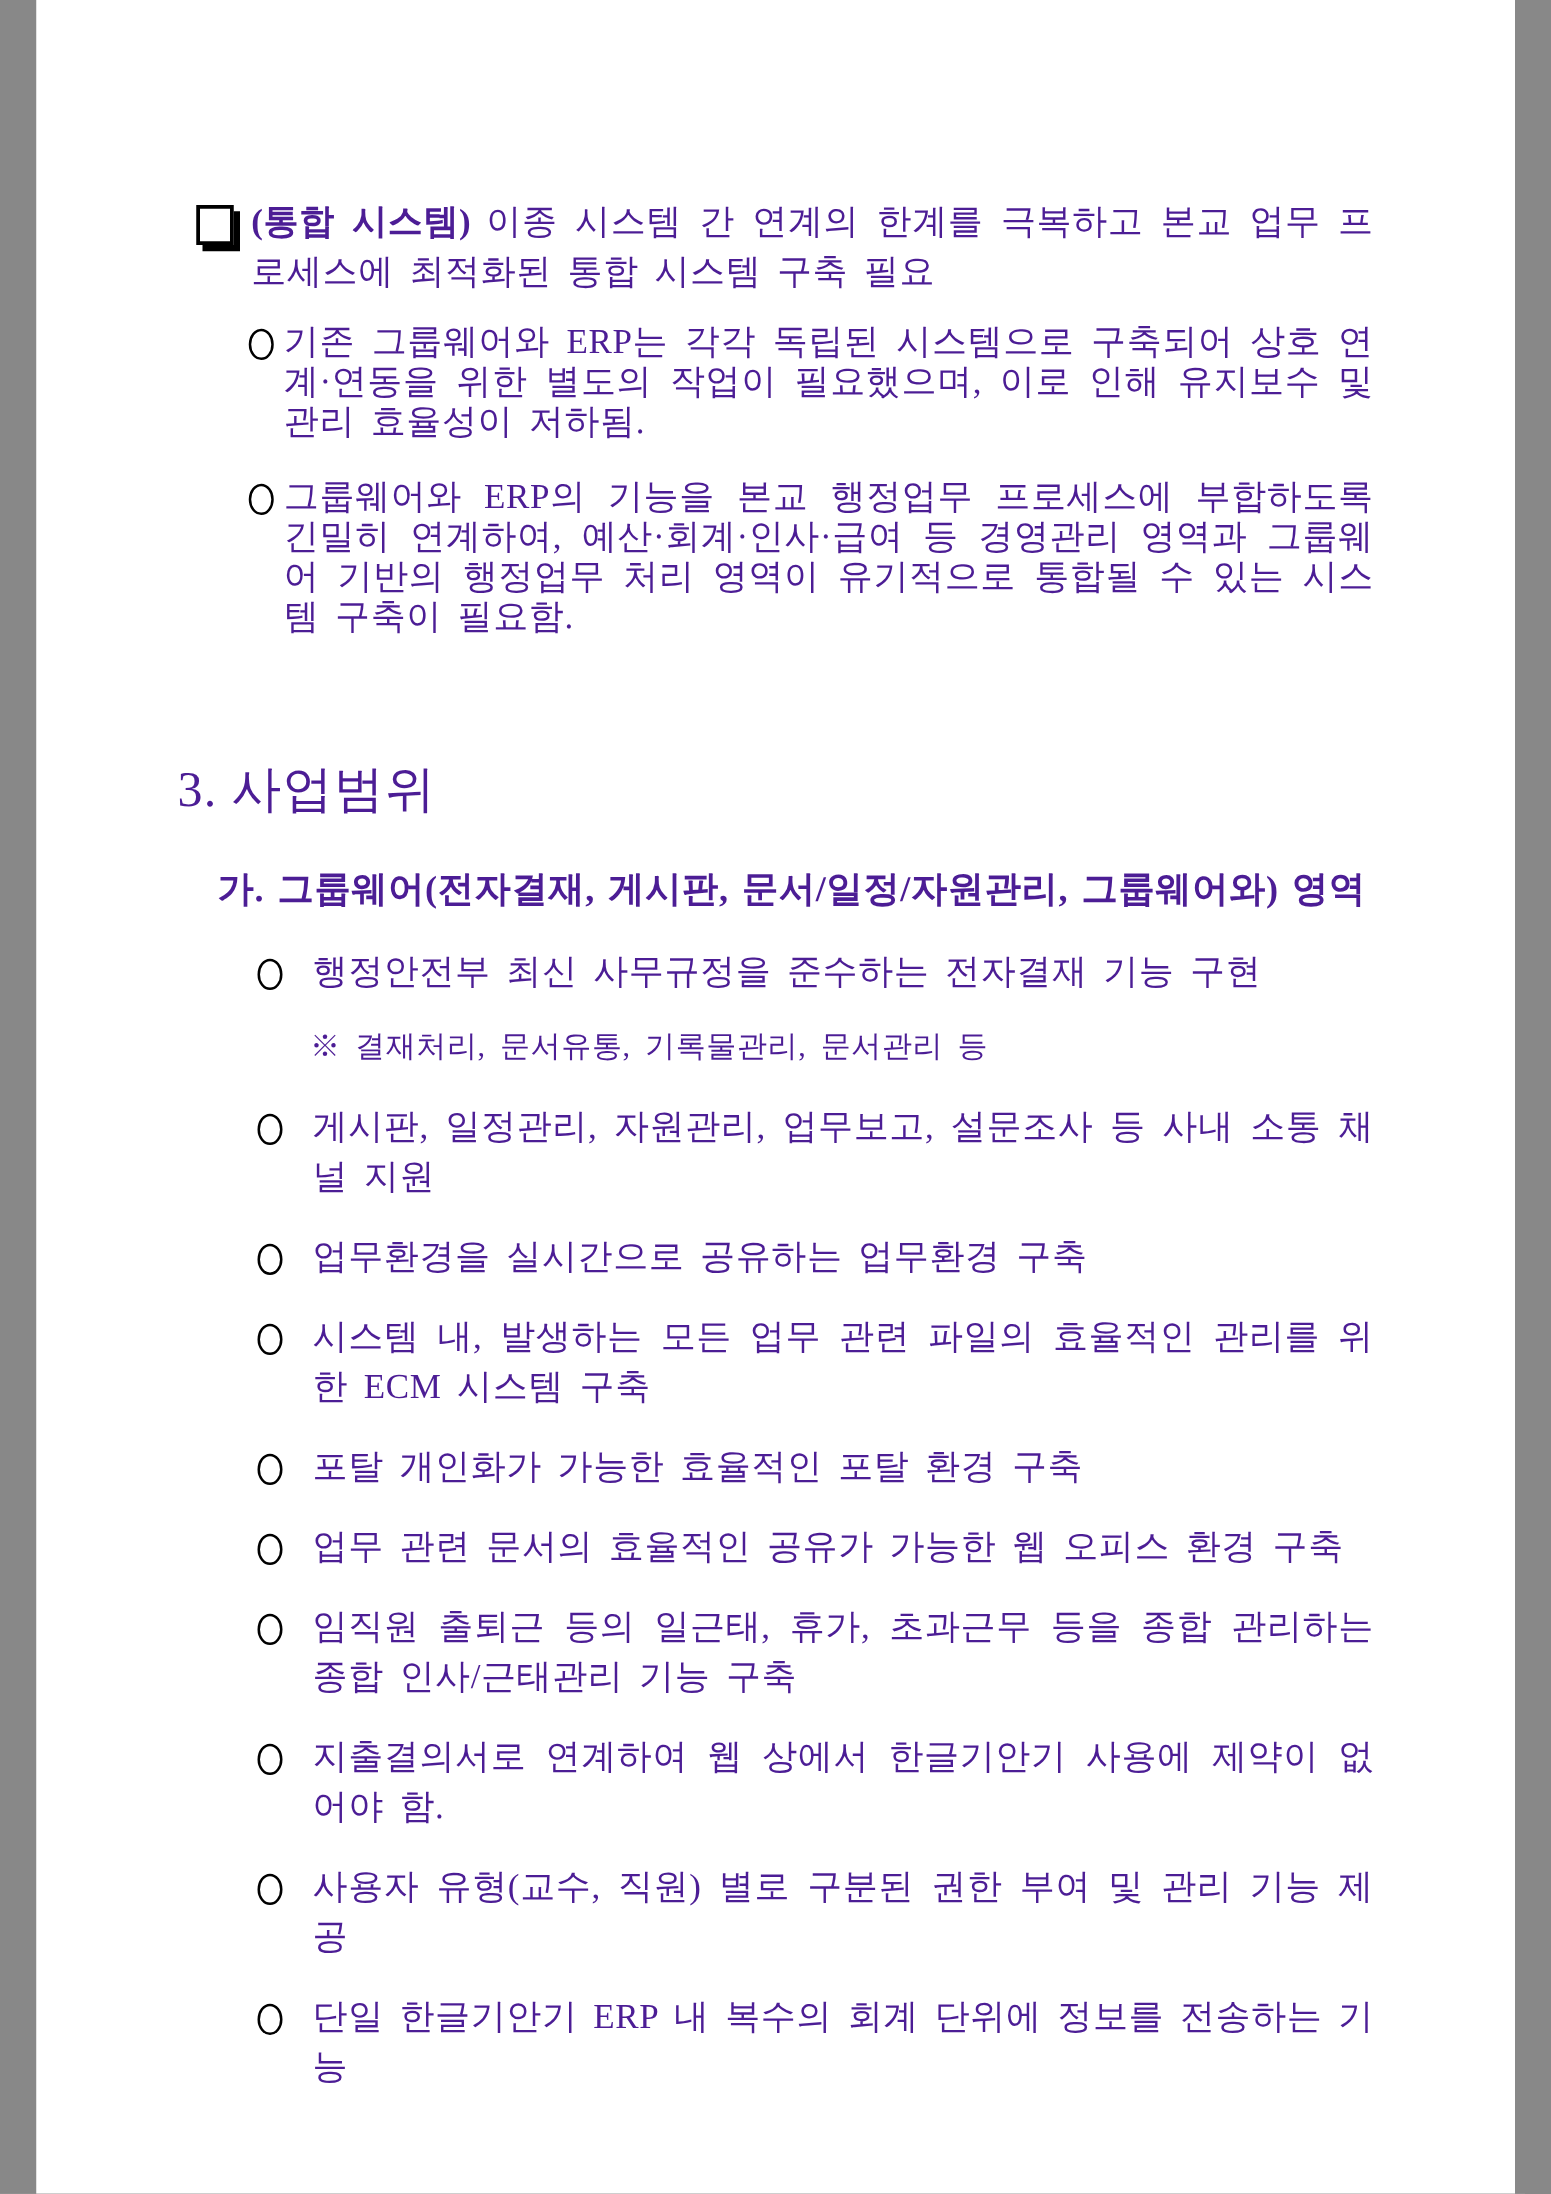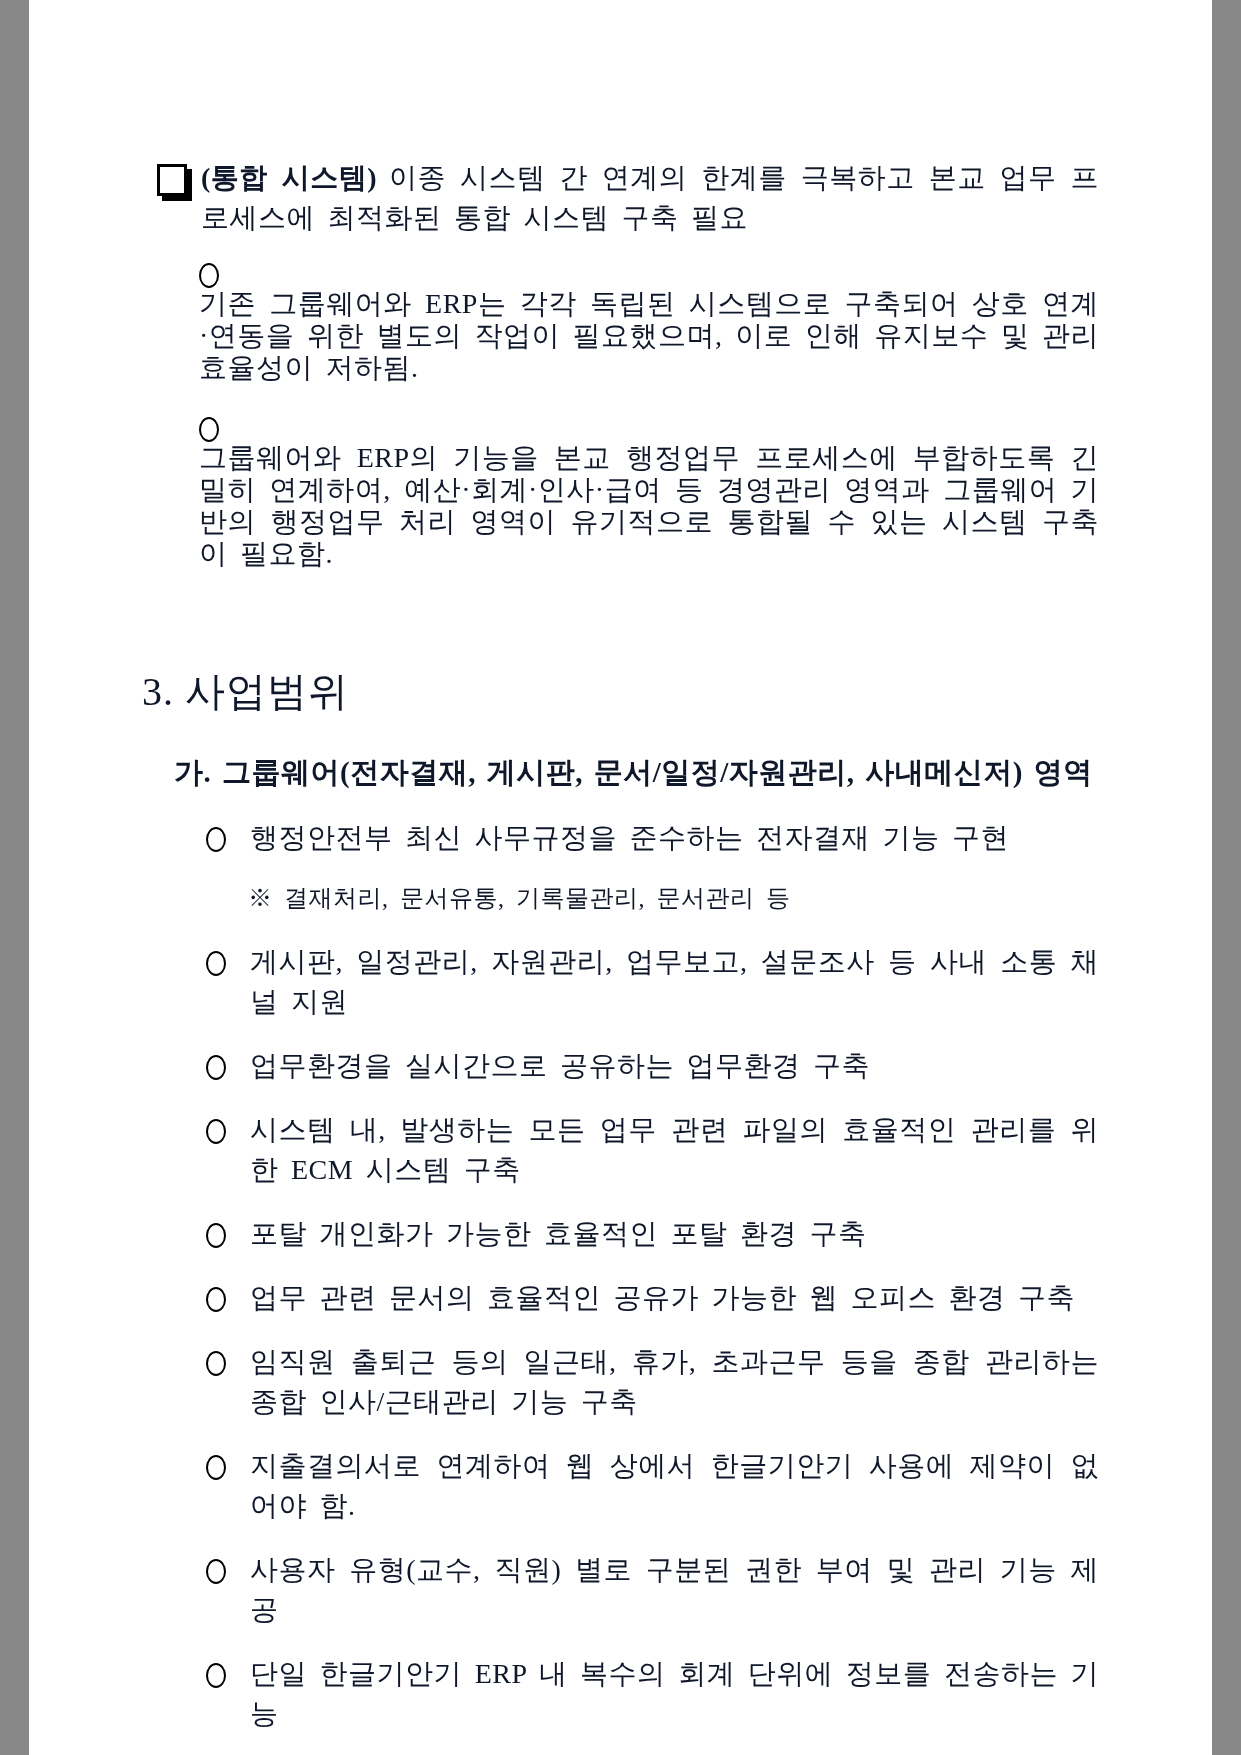--- a/index.html
+++ b/index.html
@@ -2,37 +2,37 @@
 <html lang="ko"><head>
 <meta charset="utf-8">
 <style>
   html,body{margin:0;padding:0;background:#888;}
   .page{
     position:relative;
     width:1183px;height:1755px;
     margin:0 auto;
     background:#ffffff;
     font-family:"Liberation Serif","DejaVu Serif",serif;
-    color:#0f172a;
+    color:#4c1d95;
     overflow:hidden;
   }
   .content{position:absolute;top:0;left:0;width:100%;}
 
   
   .sec-overview{padding:158px 113px 0 128px;}
   .box-item{display:flex;align-items:flex-start;font-size:28px;line-height:40px;}
   .box-marker{
     flex:0 0 auto;width:24px;height:26px;margin:6px 14px 0 0;
     border:3px solid #000;background:#fff;box-shadow:5px 5px 0 #000;
   }
   .box-text{flex:1;text-align:justify;word-spacing:5px;letter-spacing:.5px;}
   .box-text b{margin-right:12px;}
 
   .ov-bullets{padding-left:42px;}
-  .o-item{display:flex;align-items:flex-start;font-size:28px;line-height:32px;flex-direction:column;}
+  .o-item{display:flex;align-items:flex-start;font-size:28px;line-height:32px;}
   .ov-bullets .o-item{margin-top:28px;}
   .ov-bullets .o-item:first-child{margin-top:20px;}
   .o-marker{
     flex:0 0 auto;width:16px;height:21px;margin:5px 8px 0 0;
     border:2px solid #000;border-radius:50%;background:#fff;
   }
   .o-text{flex:1;text-align:justify;word-spacing:5px;letter-spacing:.5px;}
 
   
   .heading{
@@ -71,21 +71,21 @@
           <p class="o-text" style="margin: 0px;">기존 그룹웨어와 ERP는 각각 독립된 시스템으로 구축되어 상호 연계·연동을 위한 별도의 작업이 필요했으며, 이로 인해 유지보수 및 관리 효율성이 저하됨.</p>
         </div>
         <div class="o-item">
           <span class="o-marker"></span>
           <p class="o-text" style="margin: 0px;">그룹웨어와 ERP의 기능을 본교 행정업무 프로세스에 부합하도록 긴밀히 연계하여, 예산·회계·인사·급여 등 경영관리 영역과 그룹웨어 기반의 행정업무 처리 영역이 유기적으로 통합될 수 있는 시스템 구축이 필요함.</p>
         </div>
       </div>
     </div>
 
     <h2 class="heading">3. 사업범위</h2>
-    <h3 class="subheading">가. 그룹웨어(전자결재, 게시판, 문서/일정/자원관리, 사내메신저) 영역</h3>
+    <h3 class="subheading">가. 그룹웨어(전자결재, 게시판, 문서/일정/자원관리, 그룹웨어와) 영역</h3>
 
     <div class="scope-list">
 
       <div class="scope-item">
         <span class="o-marker"></span>
         <p class="o-text" style="margin: 0px;">행정안전부 최신 사무규정을 준수하는 전자결재 기능 구현</p>
       </div>
       <p class="scope-note">※ 결재처리, 문서유통, 기록물관리, 문서관리 등</p>
 
       <div class="scope-item">

